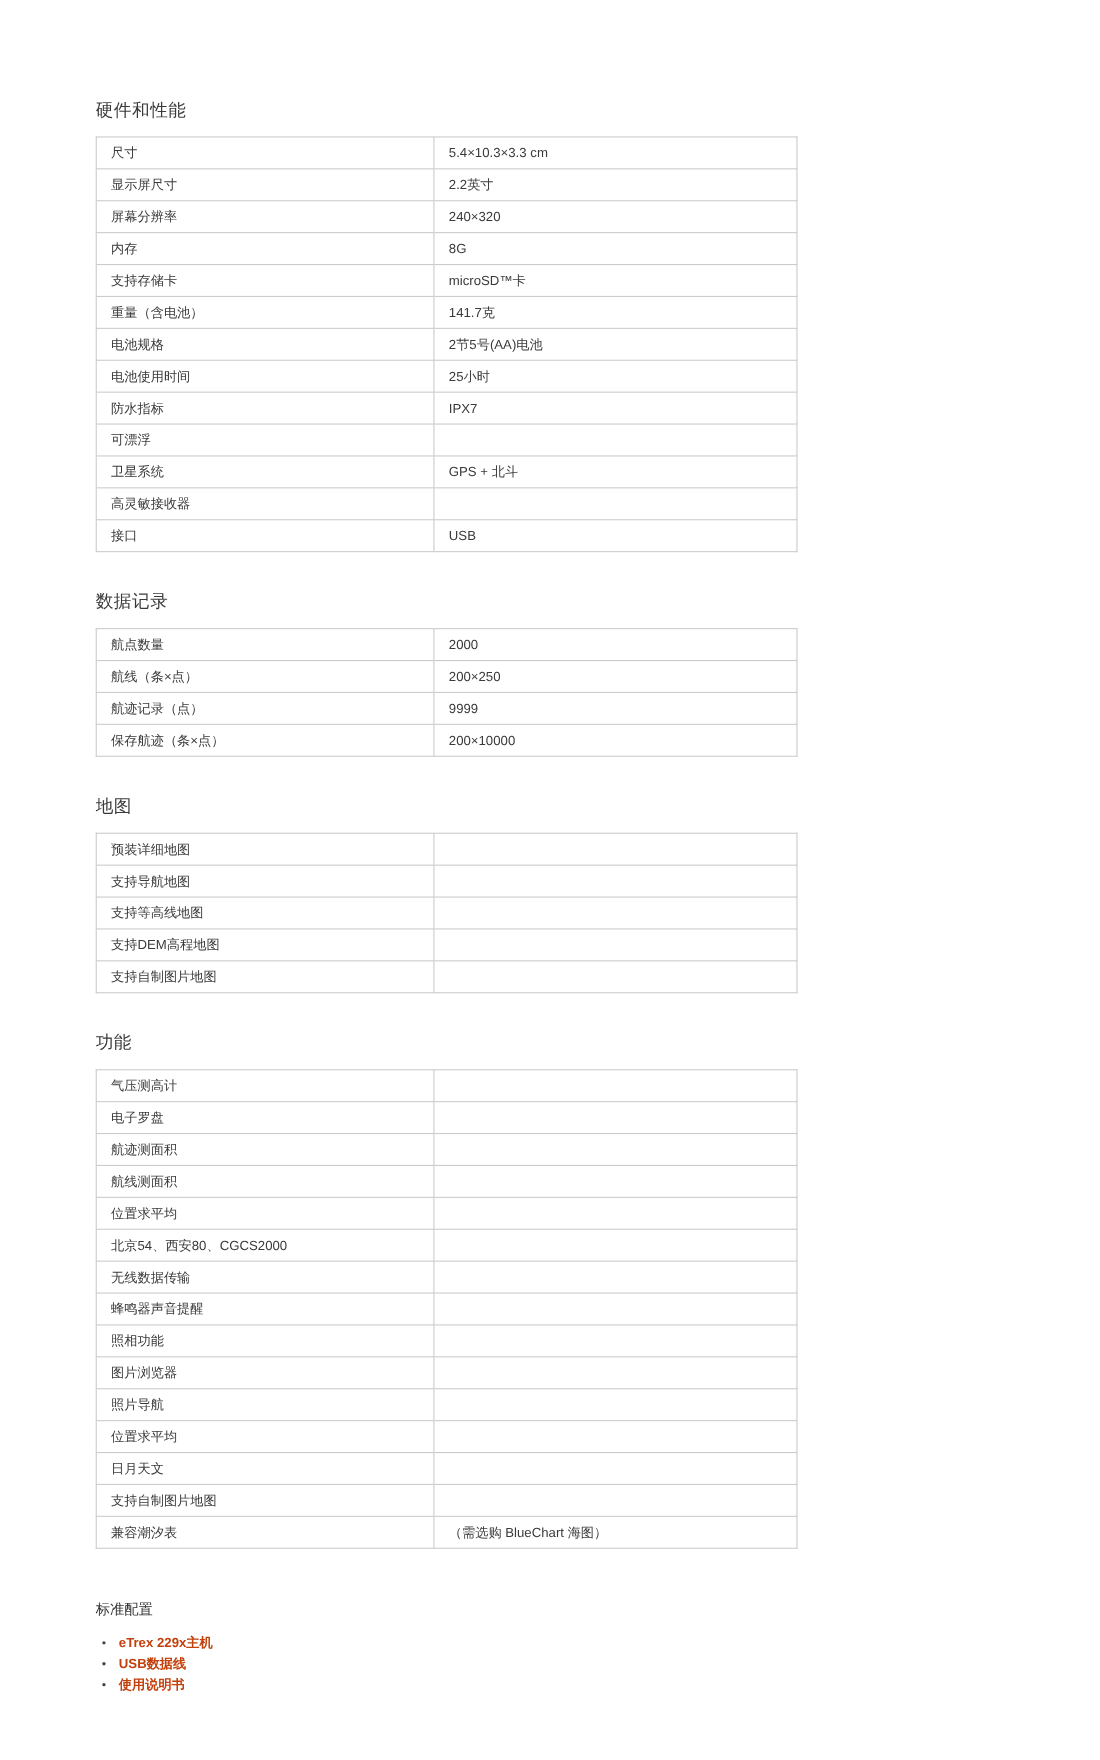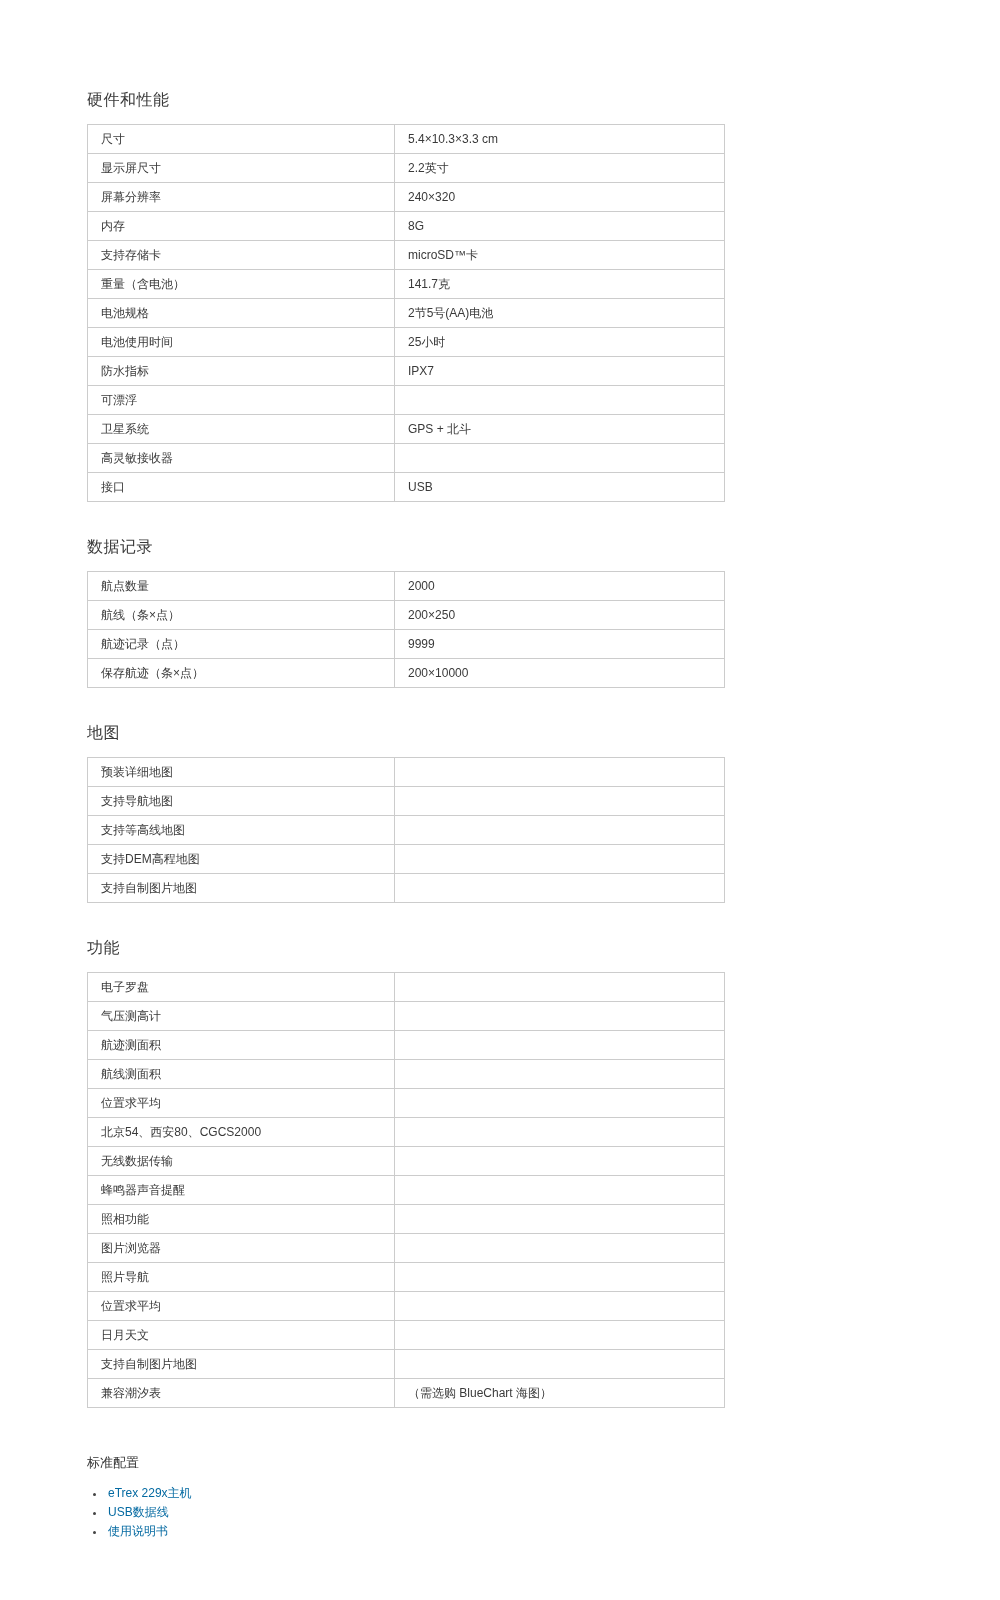--- a/index.html
+++ b/index.html
@@ -49,23 +49,24 @@
     font-weight: 400;
     color: #333333;
     margin: 0 0 12px 0;
   }
   ul.std-config-list {
     margin: 0;
     padding: 0 0 0 19px;
   }
   ul.std-config-list li {
     font-size: 12px;
-    color: #0369a1;
+    color: #c2410c;
     line-height: 19px;
     padding-left: 2px;
+    font-weight: bold;
   }
   ul.std-config-list li::marker {
     color: #444444;
     font-size: 11px;
   }
 </style>
 </head>
 <body>
 
 <div class="page">
@@ -193,25 +194,25 @@
       </div>
       <div class="section">
         <h2 class="sec-title">功能</h2>
         <table class="spec-table">
           <colgroup>
             <col style="width: 307px;">
             <col style="width: 330px;">
           </colgroup>
           <tbody>
             <tr>
+              <td>气压测高计</td>
+              <td></td>
+            </tr>
+            <tr>
               <td>电子罗盘</td>
-              <td></td>
-            </tr>
-            <tr>
-              <td>气压测高计</td>
               <td></td>
             </tr>
             <tr>
               <td>航迹测面积</td>
               <td></td>
             </tr>
             <tr>
               <td>航线测面积</td>
               <td></td>
             </tr>

